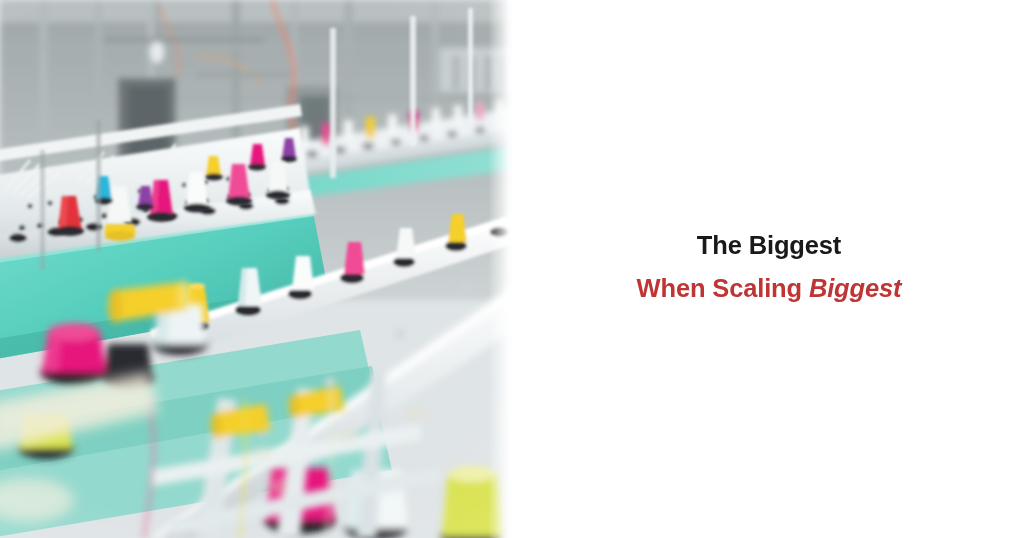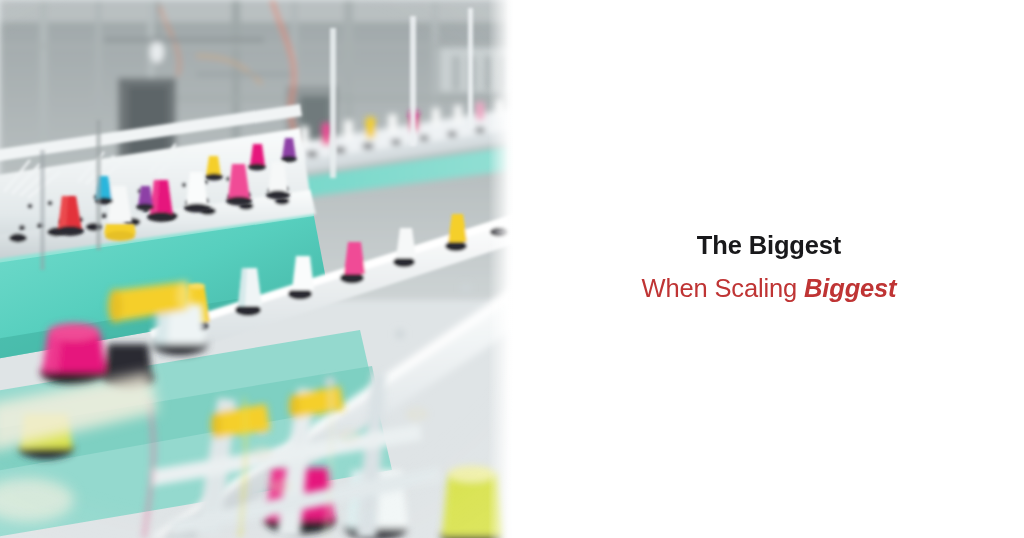--- a/index.html
+++ b/index.html
@@ -100,21 +100,21 @@
   .headline-secondary .hl-line {
     display: block;
     white-space: nowrap;
   }
   .hl-em {
     font-style: italic;
     font-weight: 700;
   }
   .hl-reg {
     font-style: normal;
-    font-weight: 400;
+    font-weight: 700;
   }
 </style>
 </head>
 <body>
 
 <div class="banner">
 
   <div class="photo-panel">
     <svg class="photo-svg" viewBox="0 0 514 538" preserveAspectRatio="xMidYMid slice">
       <defs>

